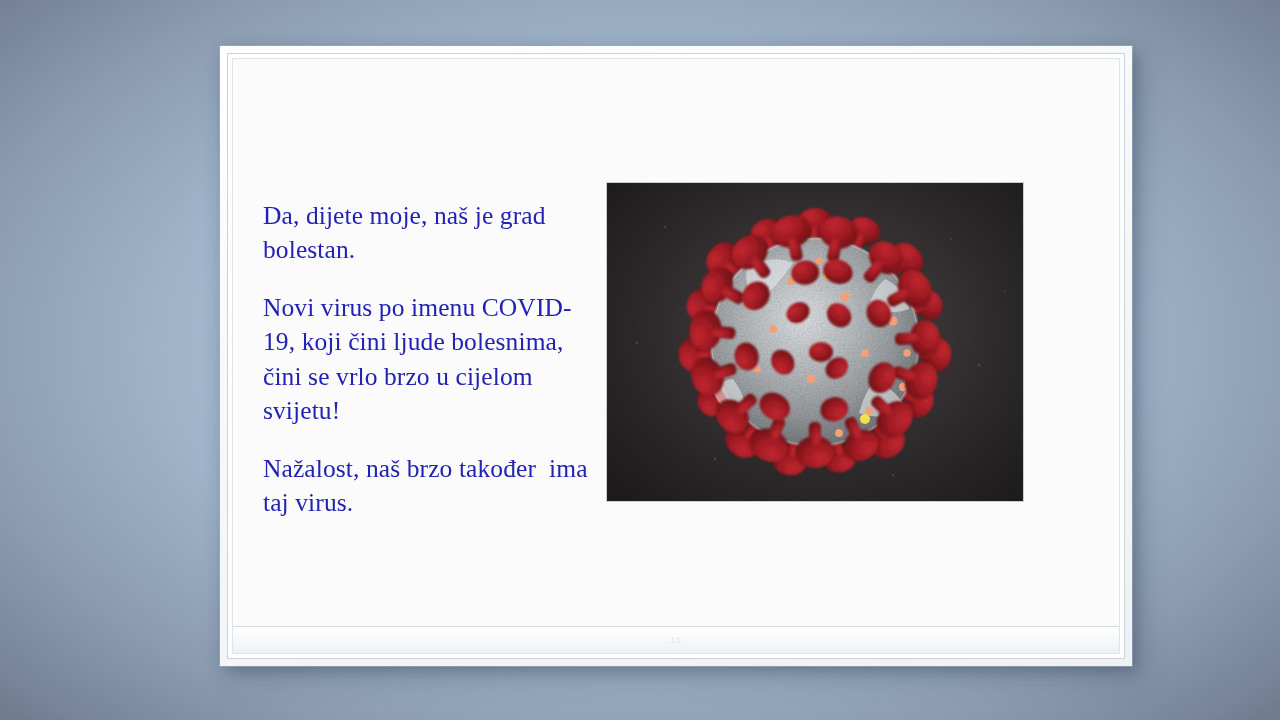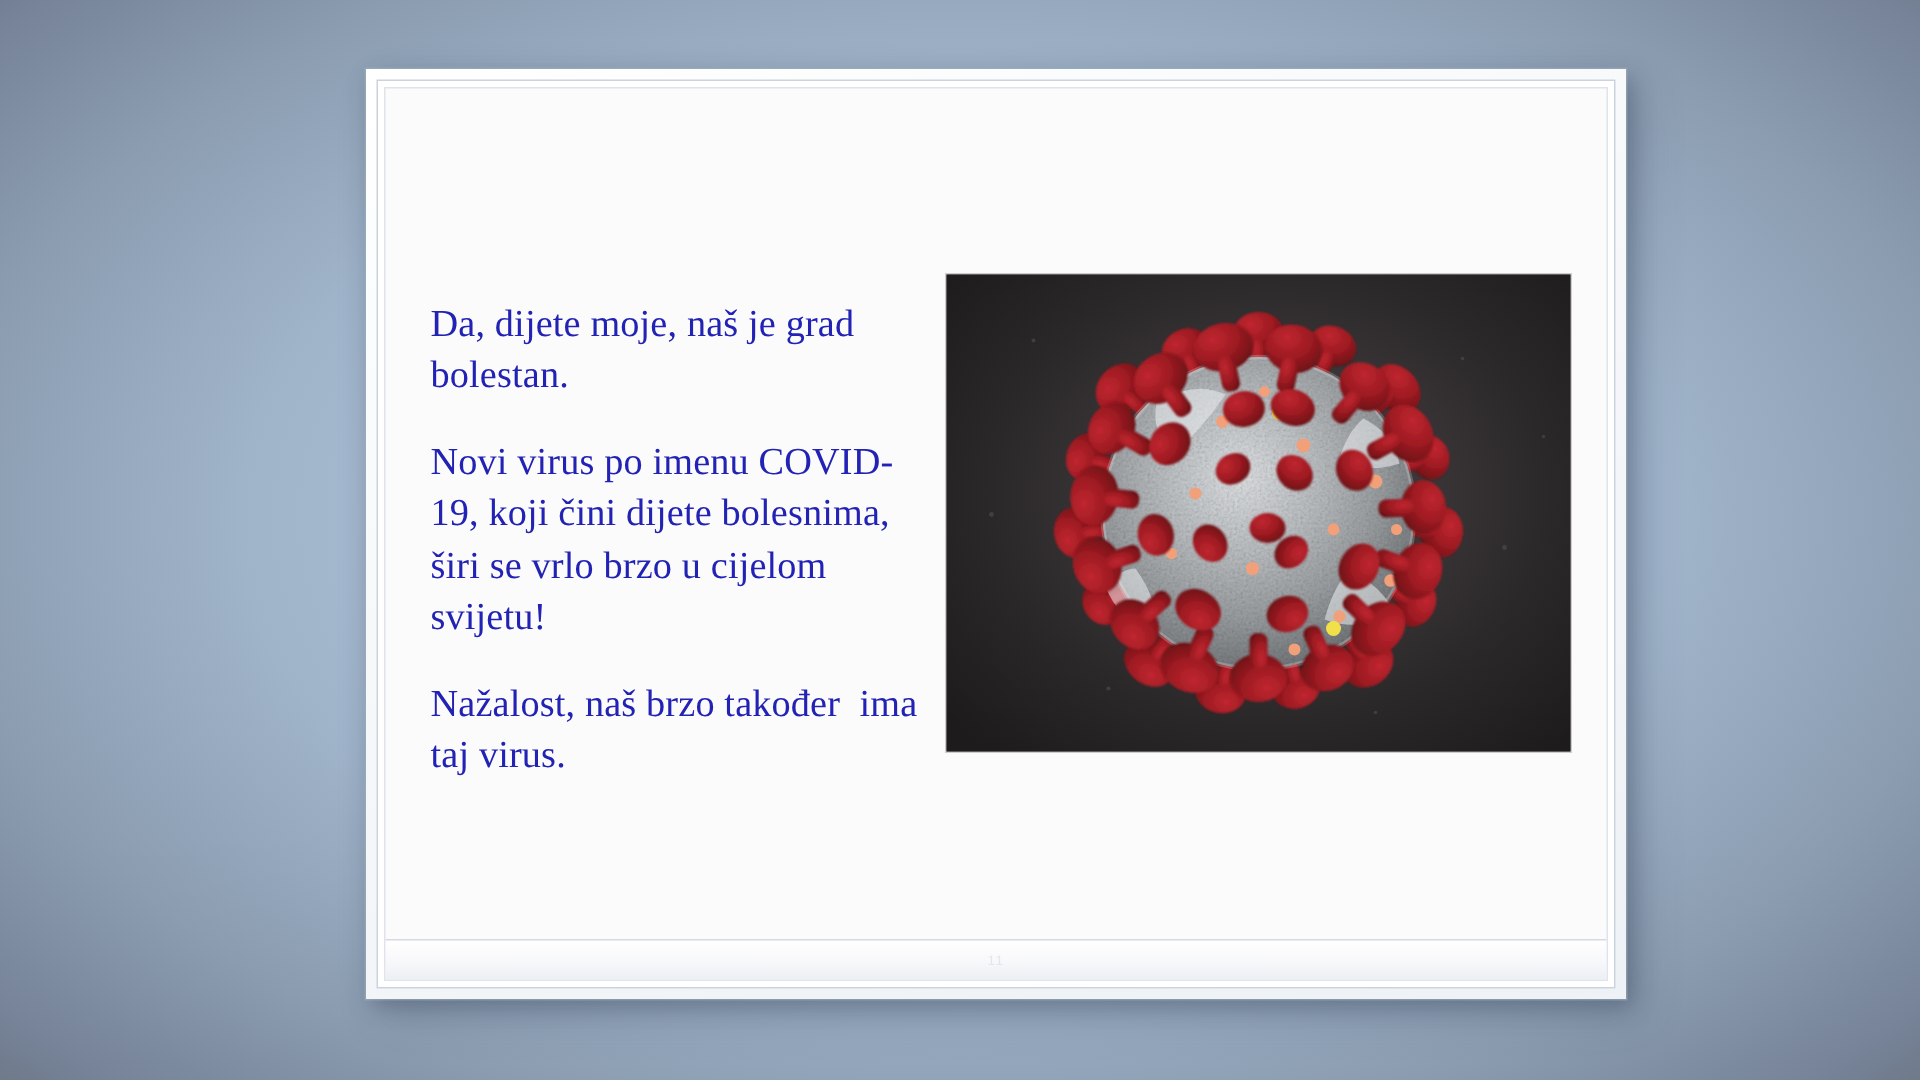--- a/index.html
+++ b/index.html
@@ -24,30 +24,29 @@
         #8b9cb0 74%,
         #77849a 90%,
         #6a7480 100%);
   }
 
   
   #slide-frame {
     position: absolute;
     left: 220px;
     top: 46px;
-    width: 840px;
+    width: 912px;
     height: 620px;
     background: linear-gradient(160deg, #ffffff 0%, #f6f8fa 40%, #eef1f5 100%);
     box-sizing: border-box;
     padding: 7px;
     box-shadow:
       0 0 0 1px rgba(160,175,192,0.55),
       4px 5px 14px rgba(45,60,80,0.34),
       10px 12px 28px rgba(45,60,80,0.20);
-    margin-left: 24px;
   }
   #slide-frame-inner {
     position: relative;
     width: 100%;
     height: 100%;
     box-sizing: border-box;
     border: 1px solid #c9d2dd;
     background: #ffffff;
     padding: 4px;
   }
@@ -125,21 +124,21 @@
 
 <div id="stage">
 
   <div id="slide-frame">
     <div id="slide-frame-inner">
 
       <div id="slide-canvas">
 
         <div id="text-block">
           <p>Da, dijete moje, naš je grad bolestan.</p>
-          <p>Novi virus po imenu COVID-19, koji čini dijete bolesnima, širi se vrlo brzo u cijelom svijetu!</p>
+          <p>Novi virus po imenu COVID-19, koji čini ljude bolesnima, čini se vrlo brzo u cijelom svijetu!</p>
           <p>Nažalost, naš brzo također  ima taj virus.</p>
         </div>
 
         <div id="virus-figure">
           <div class="vignette"></div>
           <svg viewBox="0 0 416 318" width="416" height="318">
             <defs>
               <radialGradient id="coreGrad" cx="44%" cy="38%" r="66%">
                 <stop offset="0%" stop-color="#e2e4e6"></stop>
                 <stop offset="38%" stop-color="#bcc0c3"></stop>

